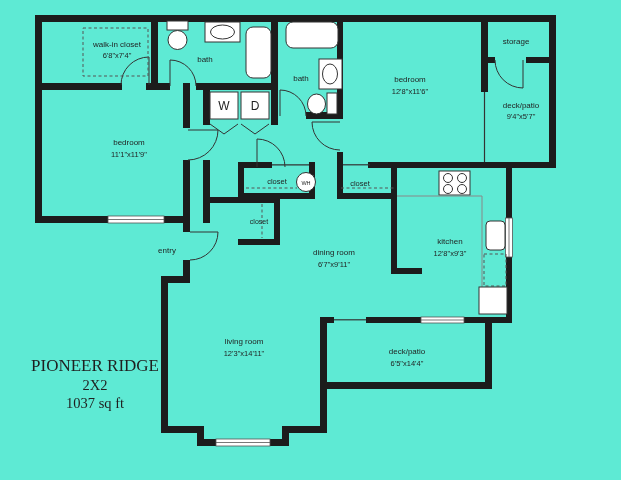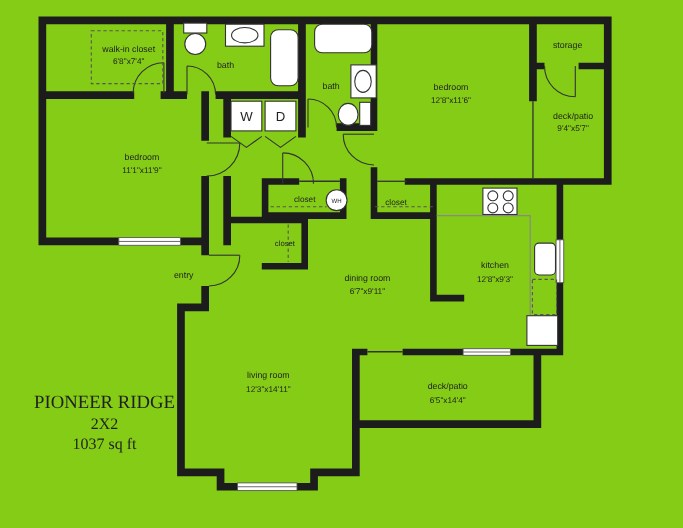--- a/index.html
+++ b/index.html
@@ -1,16 +1,16 @@
 <!DOCTYPE html>
 <html><head>
 <meta charset="utf-8">
 <style>
   html,body{margin:0;padding:0;background:#ffffff;}
-  .stage{position:relative;width:621px;height:480px;background:#84cc16;overflow:hidden;
+  .stage{position:relative;width:621px;height:480px;background:#5eead4;overflow:hidden;
          font-family:"Liberation Sans",sans-serif;}
   svg text{fill:#1f1f1f;}
   .room-name{font-size:8px;}
   .room-dims{font-size:7.5px;}
   .small-label{font-size:7.5px;}
   .tiny-label{font-size:7px;}
   .appliance-letter{font-size:12px;}
   .wh-letter{font-size:5.5px;}
   .title-line{font-family:"Liberation Serif",serif;font-size:17px;}
   .title-sub{font-family:"Liberation Serif",serif;font-size:14.5px;}

